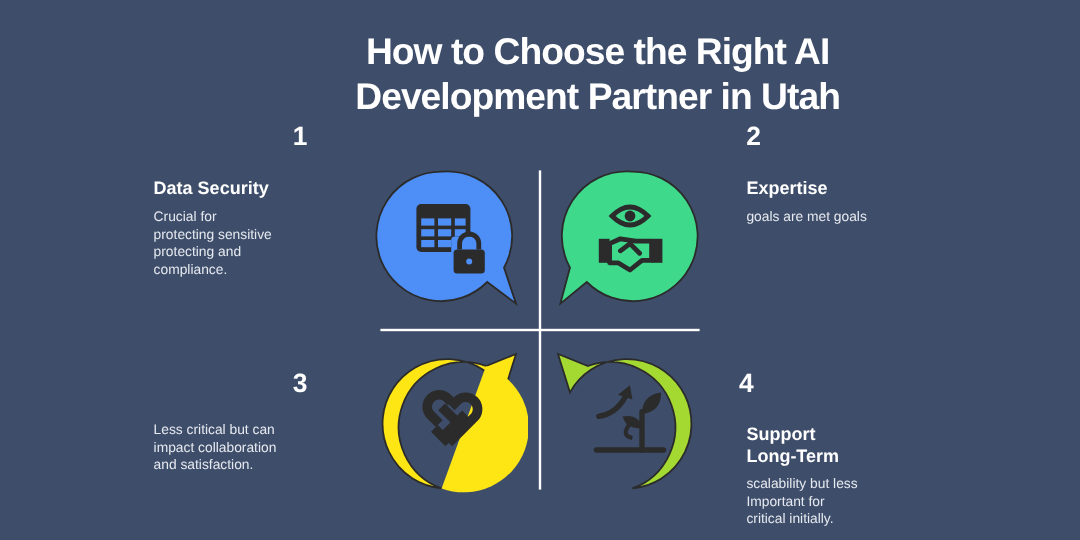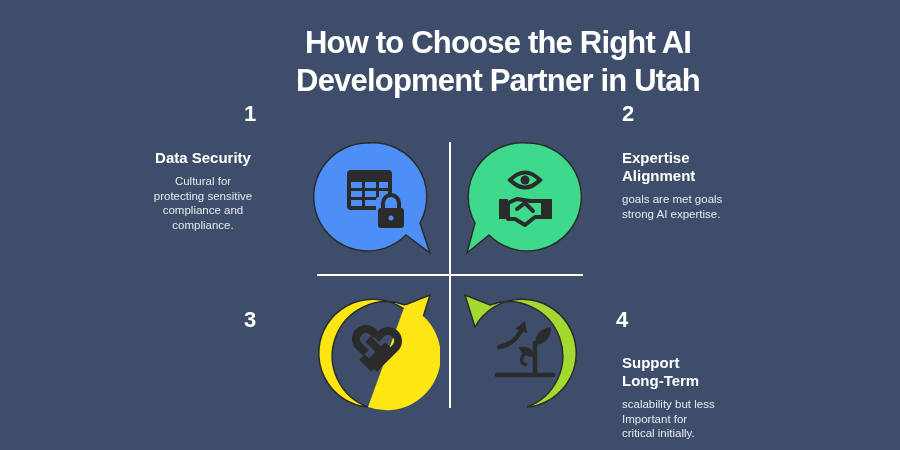--- a/index.html
+++ b/index.html
@@ -1,20 +1,20 @@
 <!DOCTYPE html>
 <html><head>
 <meta charset="utf-8">
 <style>
   html, body { margin:0; padding:0; }
   body { width:900px; height:450px; background:#3e4e6a; overflow:hidden; position:relative; font-family:"Liberation Sans", "DejaVu Sans", sans-serif; color:#fff; }
   .title { position:absolute; left:0; top:24px; width:900px; text-align:center; font-family:Liberation Sans, sans-serif; font-weight:bold; font-size:31px; line-height:38px; letter-spacing:-0.8px; color:#fff;margin-left:48px; }
   .num { position:absolute; font-family:"Liberation Sans", sans-serif; font-weight:bold; font-size:22px; line-height:24px; width:40px; text-align:center; color:#fff; }
   .block { position:absolute; width:150px; }
-  .block.left { text-align:center; }
+  .block.left { text-align:left; }
   .block.right { text-align:left; }
   .heading { font-weight:bold; font-size:15px; line-height:18px; color:#fff; margin:0 0 7px 0; }
   .body { font-size:11.5px; line-height:14.5px; color:#e6e9ef; }
   .hline { position:absolute; left:317px; top:274px; width:266px; height:2px; background:#fff; }
   .vline { position:absolute; left:449px; top:142px; width:2px; height:266px; background:#fff; }
   .bubble { position:absolute; width:130px; height:130px; }
   .bubble svg { width:130px; height:130px; display:block; }
 </style>
 </head>
 <body>
@@ -25,39 +25,42 @@
 </div>
 
 <div class="num" style="left:230px; top:102px;">1</div>
 <div class="num" style="left:608px; top:102px;">2</div>
 <div class="num" style="left:230px; top:308px;">3</div>
 <div class="num" style="left:602px; top:308px;">4</div>
 
 <div class="block left" style="left:128px; top:149px;">
   <div class="heading">Data Security</div>
   <div class="body">
-    <div>Cultural for</div>
+    <div>Crucial for</div>
     <div>protecting sensitive</div>
-    <div>compliance and</div>
+    <div>protecting and</div>
     <div>compliance.</div>
   </div>
 </div>
 
 <div class="block right" style="left:622px; top:149px;">
   <div class="heading">
     <div>Expertise</div>
-    <div>Alignment</div>
   </div>
   <div class="body">
     <div>goals are met goals</div>
-    <div>strong AI expertise.</div>
   </div>
 </div>
 
 <div class="block left" style="left:128px; top:352px;">
+  <div class="body">
+    <div>Less critical but can</div>
+    <div>impact collaboration</div>
+    <div>and satisfaction.</div>
+  </div>
 </div>
 
 <div class="block right" style="left:622px; top:354px;">
   <div class="heading">
     <div>Support</div>
     <div>Long-Term</div>
   </div>
   <div class="body">
     <div>scalability but less</div>
     <div>Important for</div>

